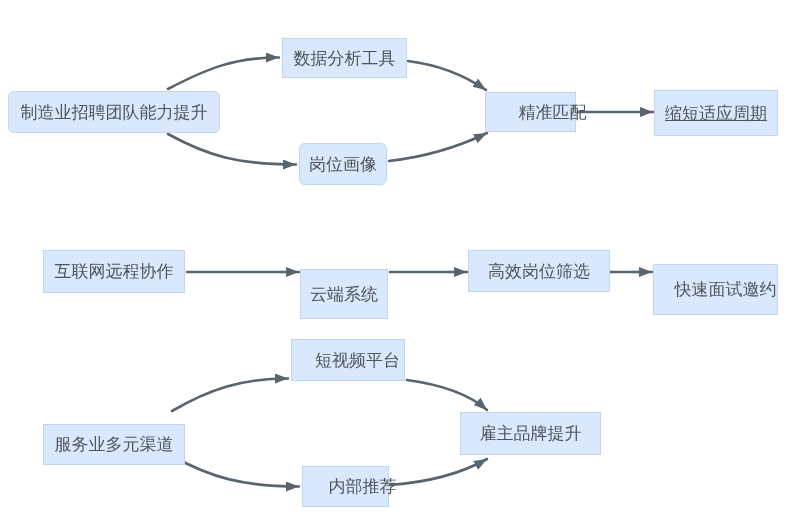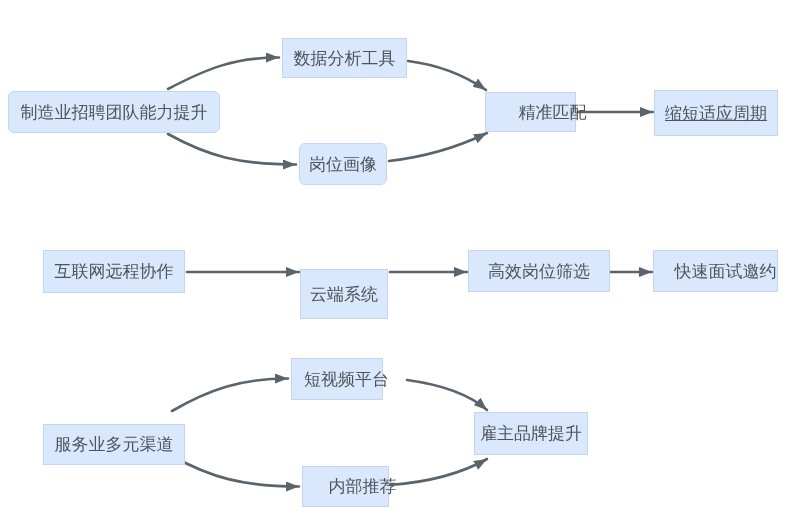--- a/index.html
+++ b/index.html
@@ -28,26 +28,26 @@
   
   #n-f1-source {left:8px;  top:91px;  width:212px;height:42px;border-radius:6px;}
   #n-f1-top    {left:282px;top:38px;  width:125px;height:40px;}
   #n-f1-bottom {left:299px;top:143px; width:88px; height:42px;border-radius:6px;}
   #n-f1-merge  {left:485px;top:92px;  width:91px; height:40px;padding-left:44px;}
   #n-f1-result {left:654px;top:90px;  width:124px;height:46px;text-decoration:underline;}
   
   #n-f2-s1{left:43px; top:250px;width:142px;height:43px;}
   #n-f2-s2{left:300px;top:245px;width:88px; height:50px;margin-top:24px;}
   #n-f2-s3{left:468px;top:250px;width:142px;height:42px;}
-  #n-f2-s4{left:653px;top:250px;width:125px;height:42px;padding-left:20px;}
+  #n-f2-s4{left:653px;top:264px;width:125px;height:51px;padding-left:20px;}
   
   #n-f3-source {left:43px; top:424px;width:142px;height:41px;}
-  #n-f3-top    {left:291px;top:358px;width:92px;height:42px;padding-left:19px;}
+  #n-f3-top    {left:291px;top:339px;width:114px;height:42px;padding-left:19px;}
   #n-f3-bottom {left:302px;top:466px;width:87px; height:41px;padding-left:34px;}
-  #n-f3-result {left:474px;top:412px;width:114px;height:43px;}
+  #n-f3-result {left:460px;top:412px;width:141px;height:43px;}
 </style>
 </head>
 <body>
 
 <div class="canvas">
 
   <svg class="edge-layer" width="810" height="521" viewBox="0 0 810 521" xmlns="http://www.w3.org/2000/svg">
     <defs>
       <marker id="arrow" markerUnits="userSpaceOnUse" markerWidth="14" markerHeight="11" refX="13" refY="5" orient="auto">
         <path d="M0,0 L13,5 L0,10 Z"></path>

